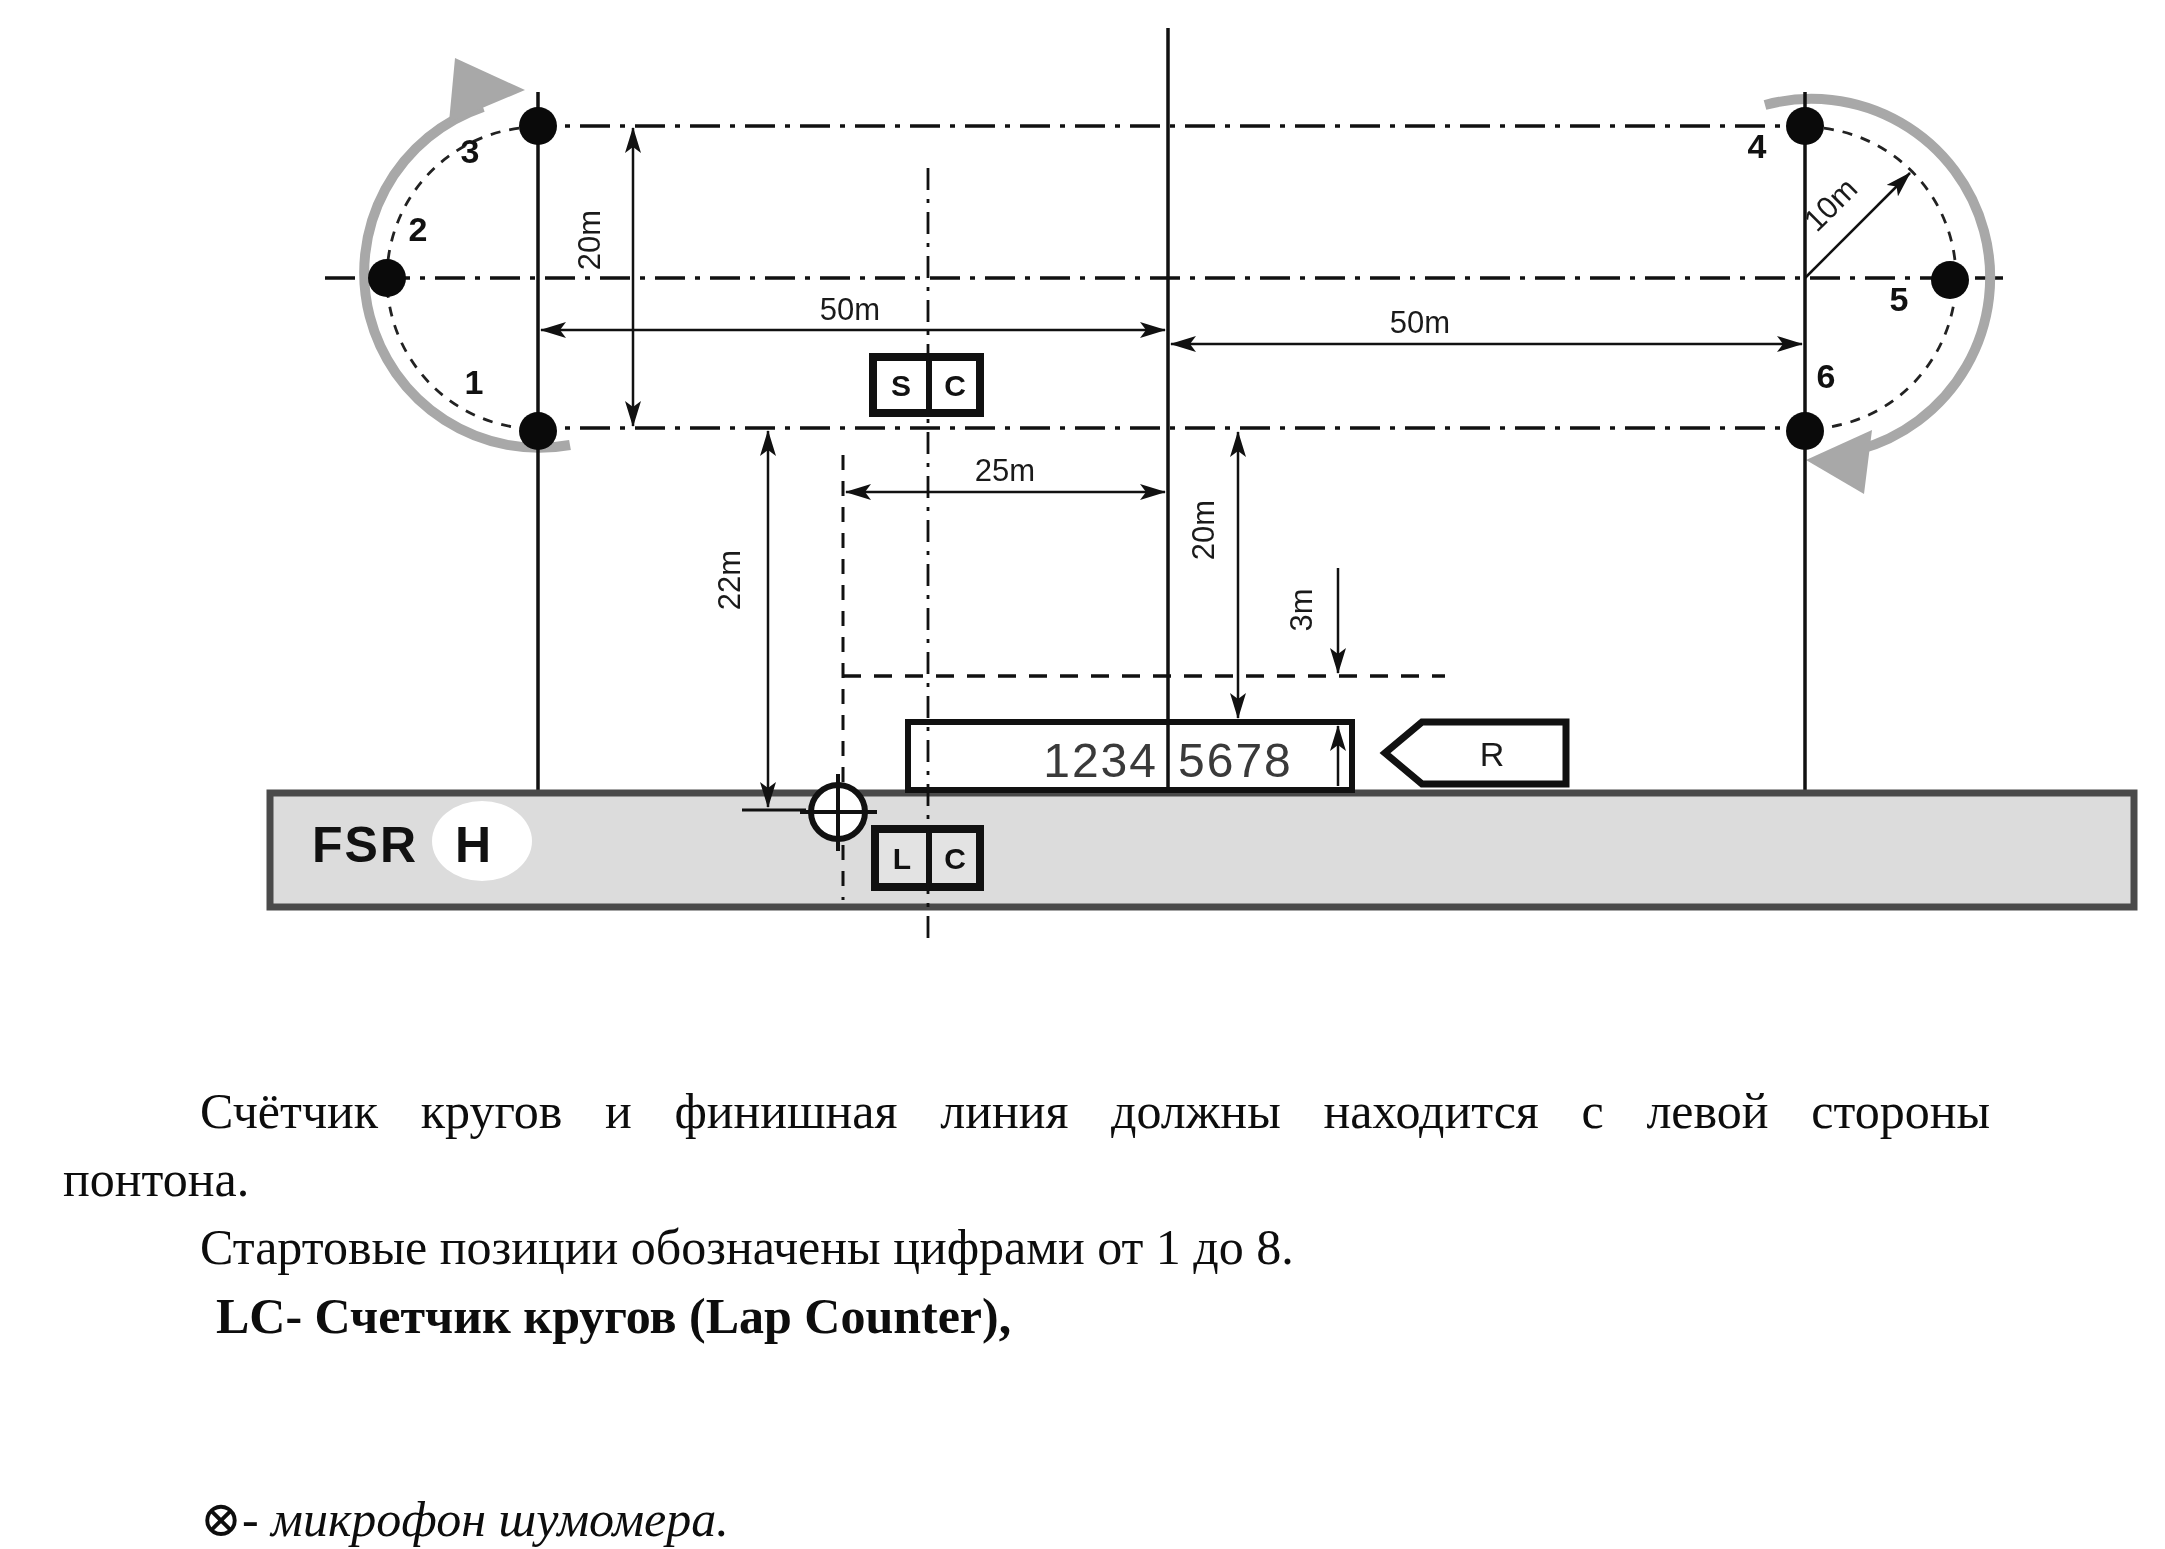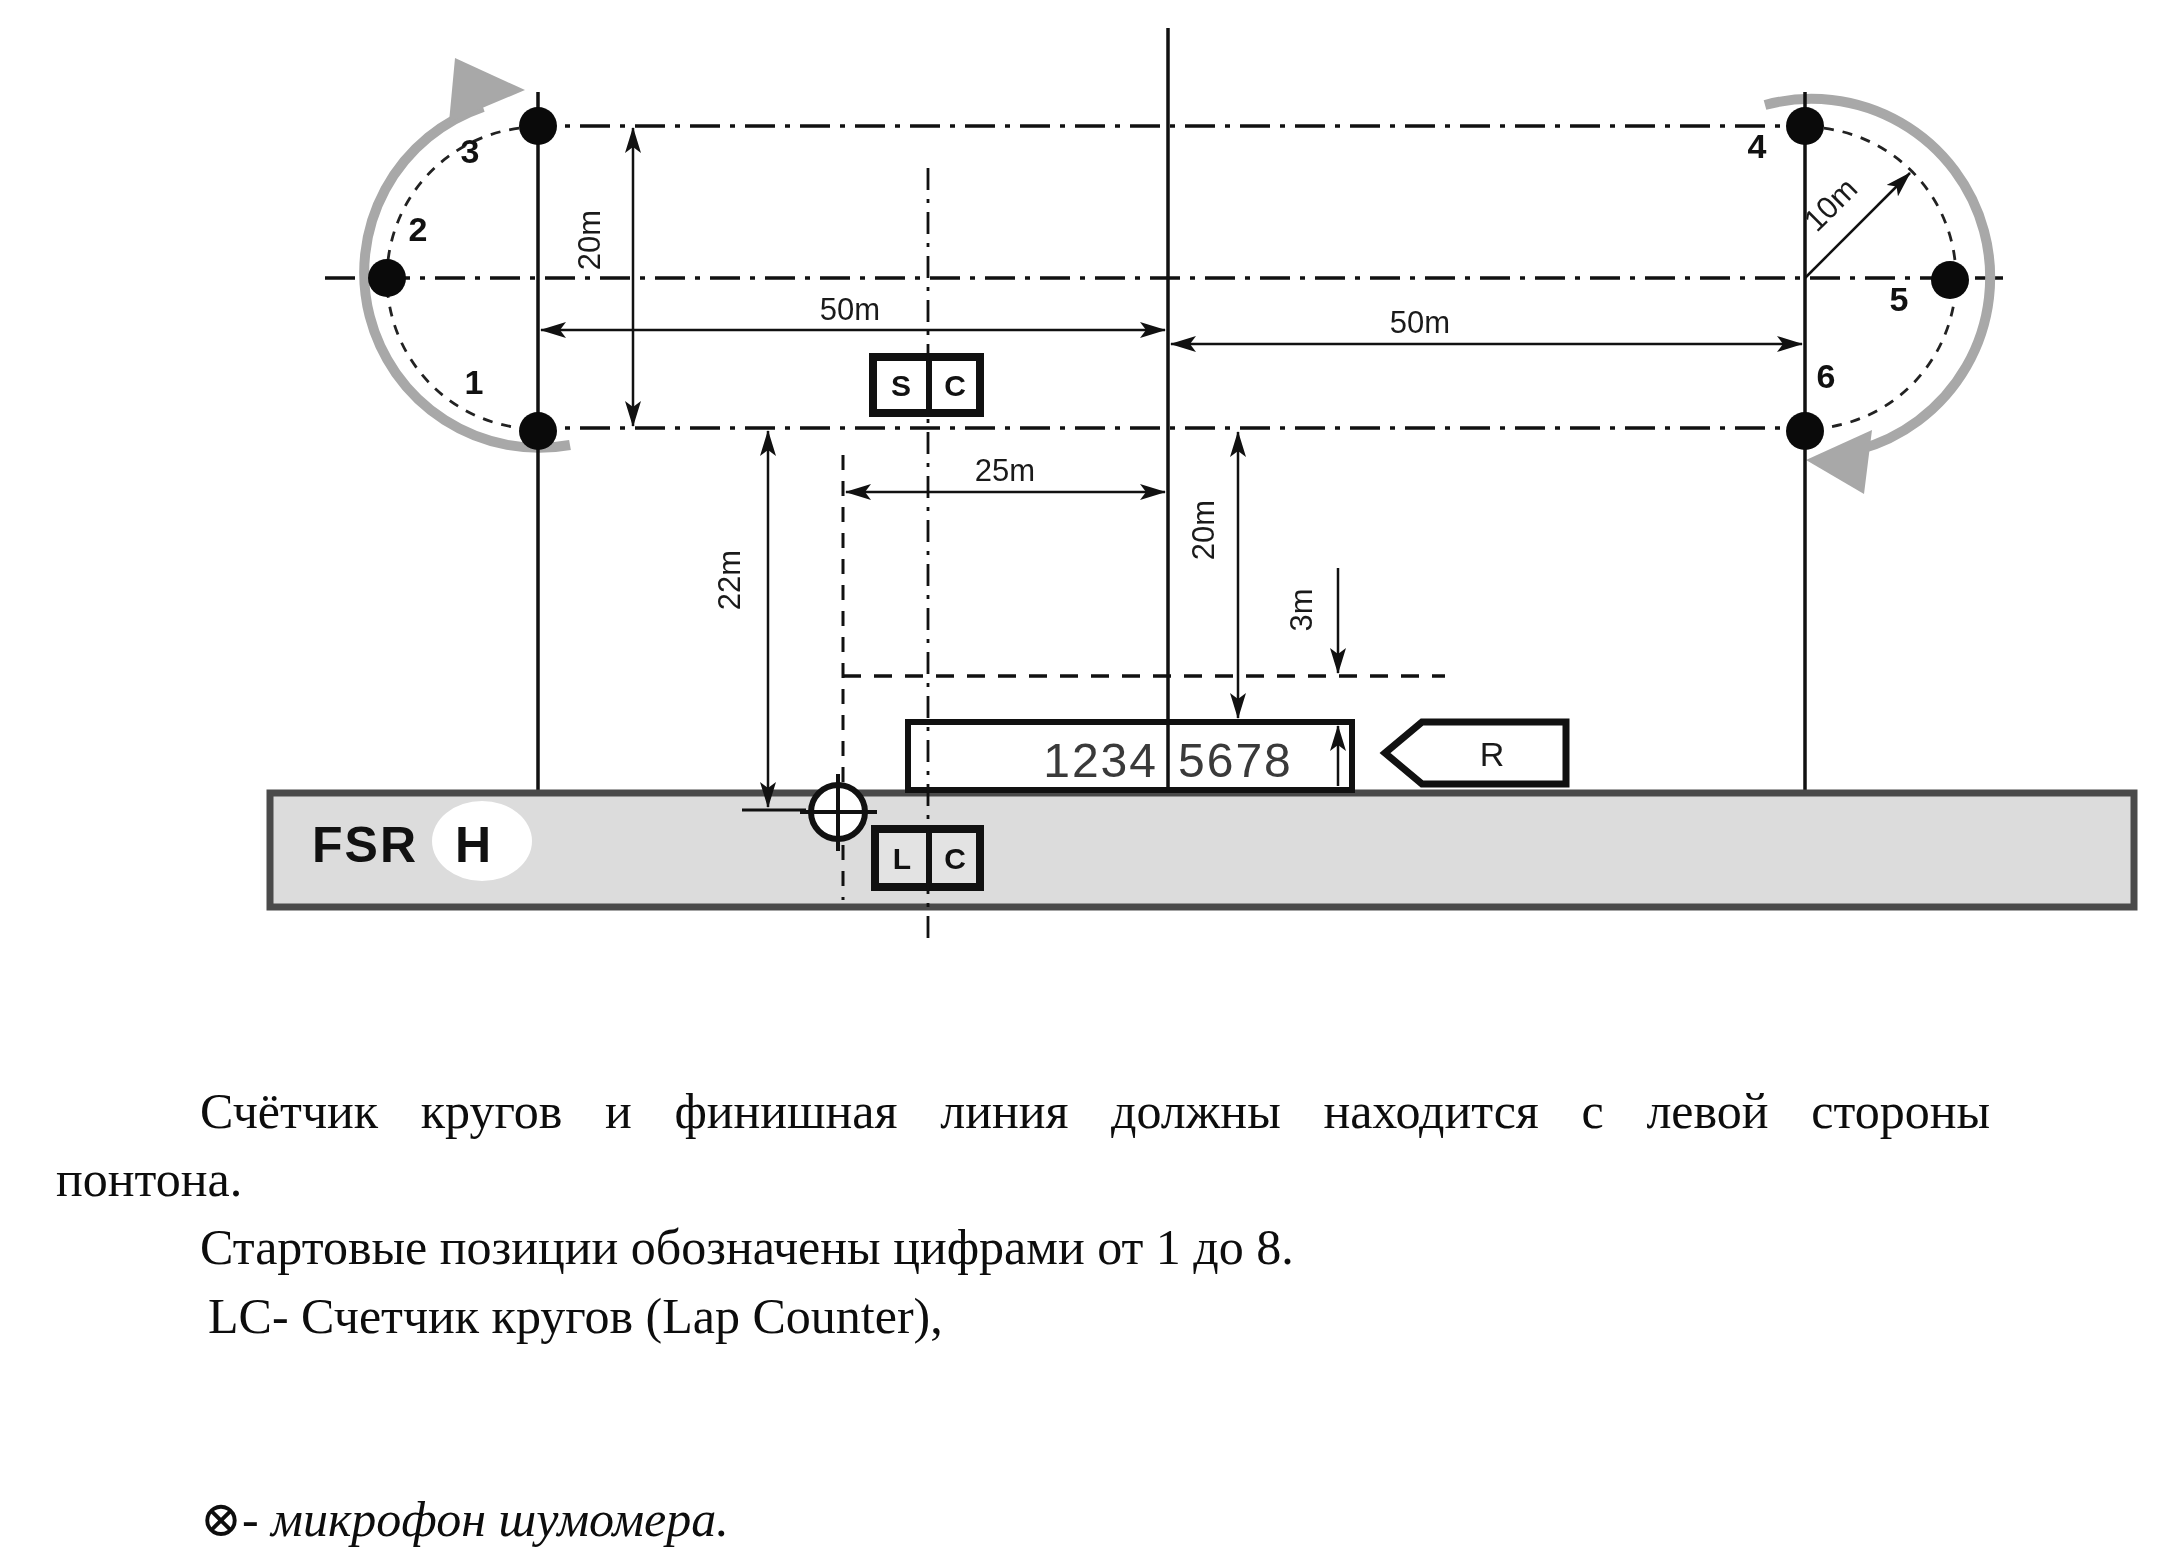--- a/index.html
+++ b/index.html
@@ -122,18 +122,18 @@
   </g>
 
   <g>
     <text class="fsr" x="312" y="862">FSR - </text>
     <ellipse cx="482" cy="841" rx="50" ry="40" fill="#ffffff"></ellipse>
     <text class="fsr" x="455" y="862">H</text>
   </g>
 </svg>
 
 <div class="textline justified" style="left:200px;top:1082px;">Счётчик кругов и финишная линия должны находится с левой стороны</div>
-<div class="textline" style="left:56px;top:1150px;">понтона.</div>
+<div class="textline" style="left:63px;top:1150px;">понтона.</div>
 <div class="textline" style="left:200px;top:1218px;">Стартовые позиции обозначены цифрами от 1 до 8.</div>
-<div class="textline" style="left:208px;top:1287px;">LC- Счетчик кругов (Lap Counter),</div>
+<div class="textline" style="left:216px;top:1287px;font-weight:bold;">LC- Счетчик кругов (Lap Counter),</div>
 <div class="textline" style="left:200px;top:1490px;font-style:italic;">⊗- микрофон шумомера.</div>
 
 </div>
 
 </body></html>

